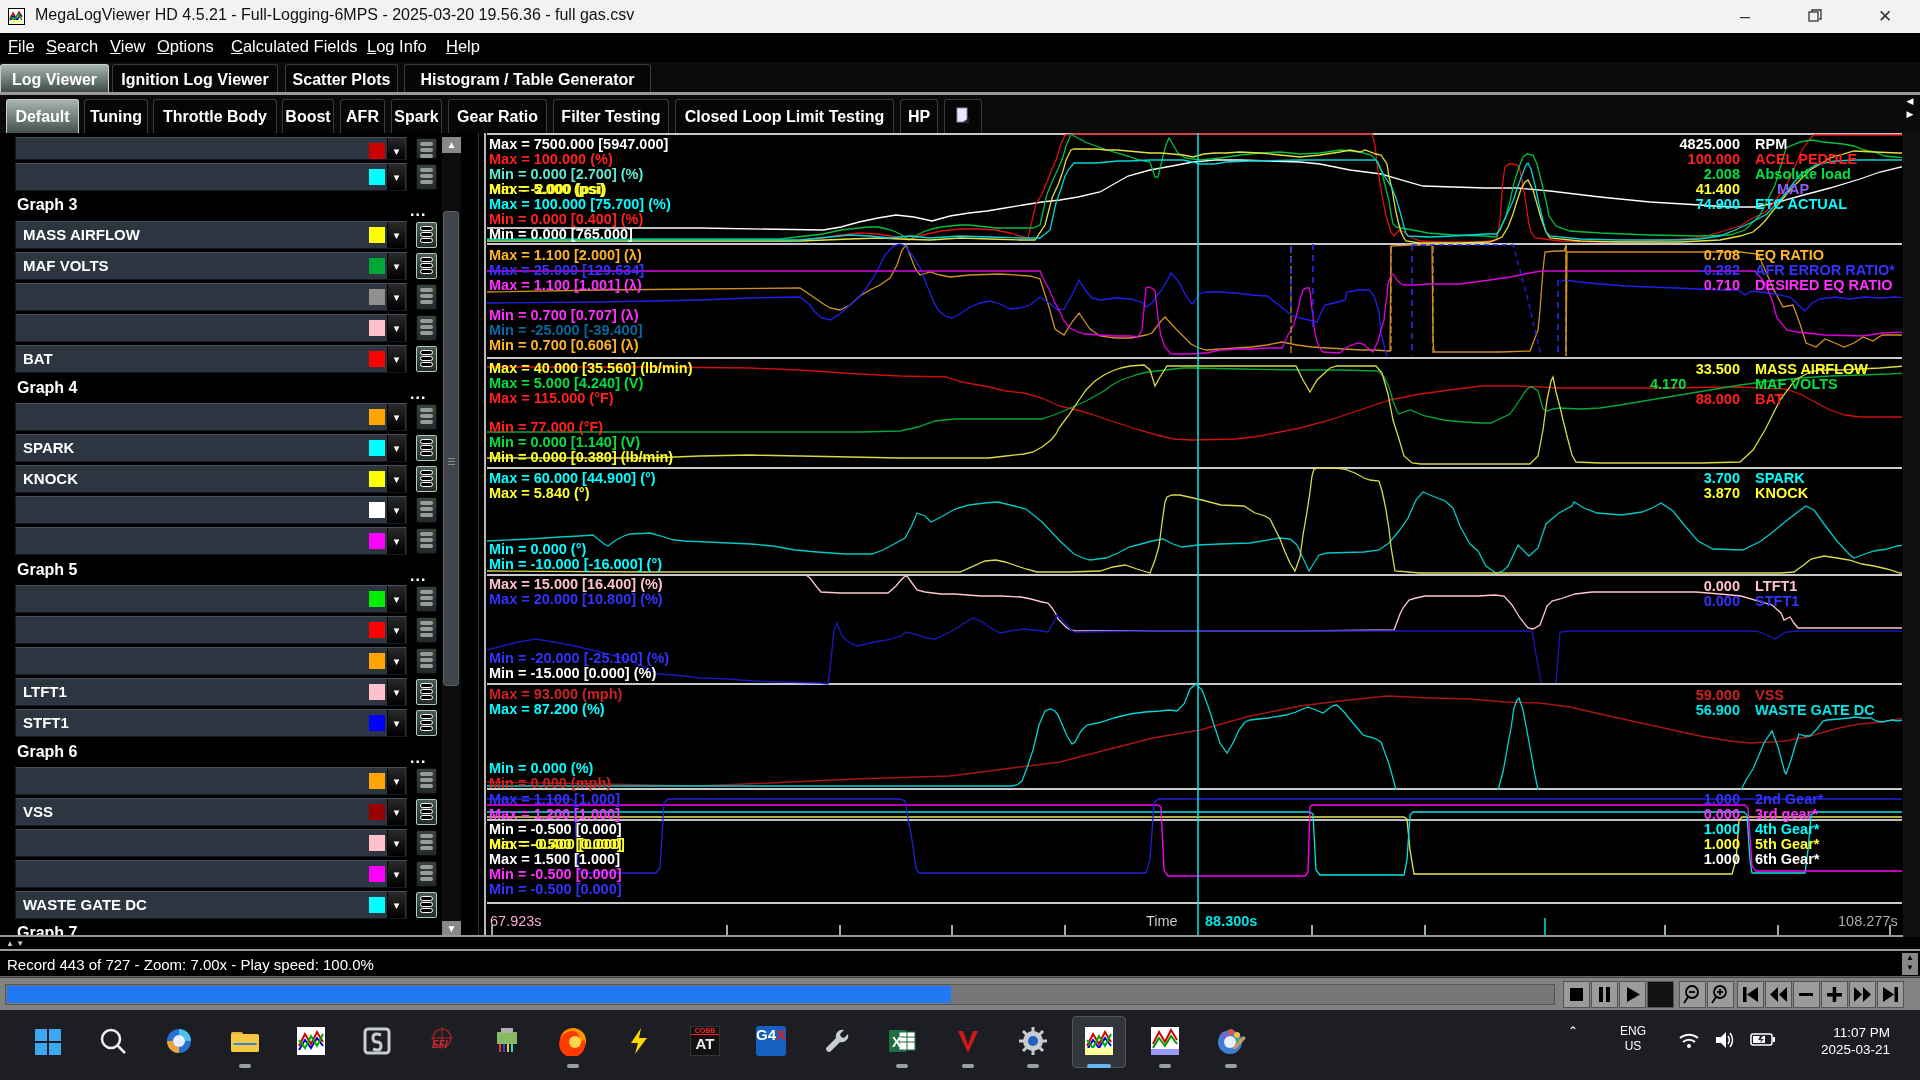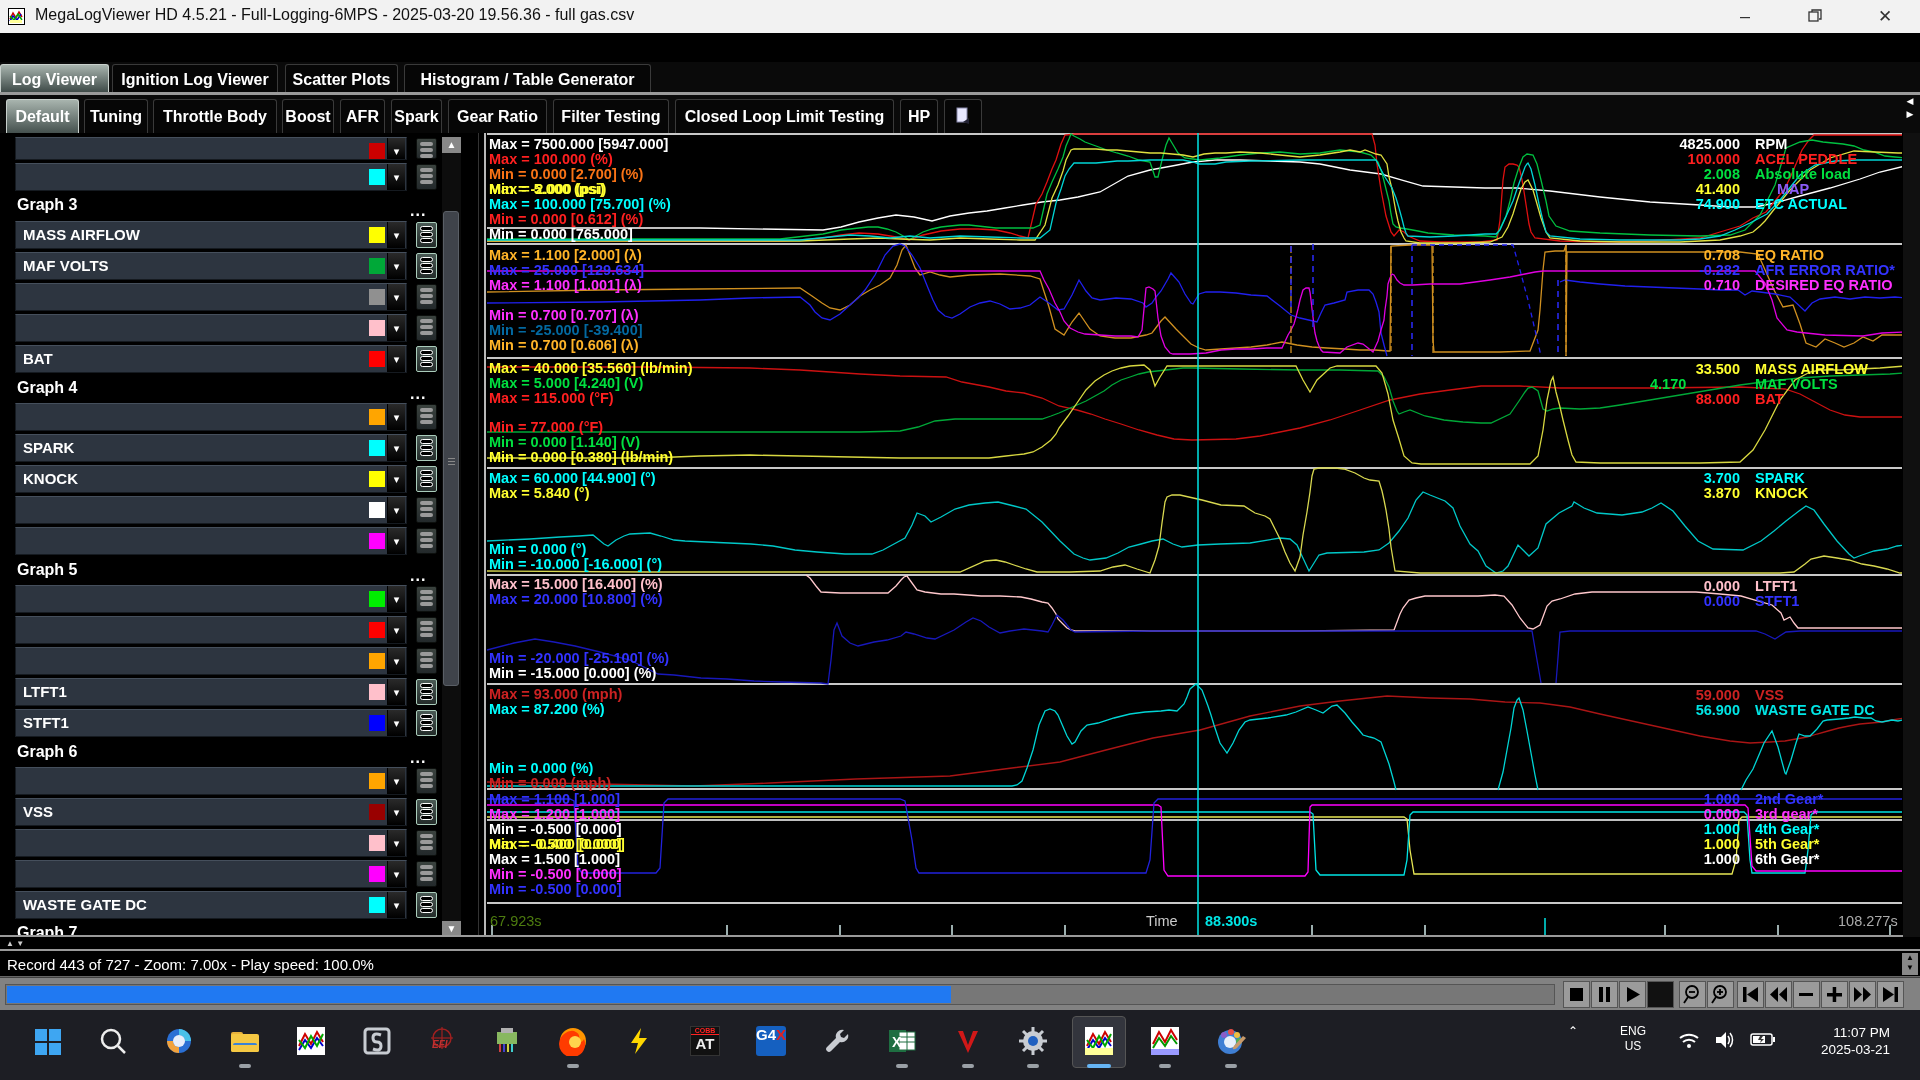--- a/index.html
+++ b/index.html
@@ -53,20 +53,29 @@
         </svg></div>
 <div id="titletext">MegaLogViewer HD 4.5.21 - Full-Logging-6MPS - 2025-03-20 19.56.36 - full gas.csv</div>
 <div class="wbtn" style="left:1722px;font-size:18px">–</div>
 <div class="wbtn" style="left:1792px"><svg width="14" height="14" style="margin-top:9px">
           <rect x="1" y="3" width="9" height="9" fill="none" stroke="#333" stroke-width="1.3"></rect>
           <path d="M4 3 v-2 h9 v9 h-2" fill="none" stroke="#333" stroke-width="1.3"></path>
         </svg></div>
 <div class="wbtn" style="left:1862px;font-size:17px">✕</div>
 </div>
 
+<div id="menubar">
+<div class="mitem" style="left:8px"><u>F</u>ile</div>
+<div class="mitem" style="left:46px"><u>S</u>earch</div>
+<div class="mitem" style="left:110px"><u>V</u>iew</div>
+<div class="mitem" style="left:157px"><u>O</u>ptions</div>
+<div class="mitem" style="left:231px"><u>C</u>alculated Fields</div>
+<div class="mitem" style="left:367px"><u>L</u>og Info</div>
+<div class="mitem" style="left:446px"><u>H</u>elp</div>
+</div>
 
 <div id="tabrow1">
 <div class="tab sel" style="left:0px;top:2px;width:109px;height:31px;line-height:30px">Log Viewer</div>
 <div class="tab" style="left:112px;top:2px;width:166px;height:31px;line-height:30px">Ignition Log Viewer</div>
 <div class="tab" style="left:285px;top:2px;width:113px;height:31px;line-height:30px">Scatter Plots</div>
 <div class="tab" style="left:404px;top:2px;width:247px;height:31px;line-height:30px">Histogram / Table Generator</div>
 </div>
 
 <div id="tabrow2">
 <div class="tab sel" style="left:6px;top:4px;width:73px;height:40px;line-height:33px">Default</div>
@@ -415,25 +424,25 @@
 <line x1="578" y1="792" x2="578" y2="802" stroke="#cfe8e8" stroke-width="1.5"></line>
 <line x1="825" y1="792" x2="825" y2="802" stroke="#cfe8e8" stroke-width="1.5"></line>
 <line x1="938" y1="792" x2="938" y2="802" stroke="#cfe8e8" stroke-width="1.5"></line>
 <line x1="1178" y1="792" x2="1178" y2="802" stroke="#cfe8e8" stroke-width="1.5"></line>
 <line x1="1291" y1="792" x2="1291" y2="802" stroke="#cfe8e8" stroke-width="1.5"></line>
 <line x1="1403" y1="792" x2="1403" y2="802" stroke="#cfe8e8" stroke-width="1.5"></line>
 <line x1="1058" y1="785" x2="1058" y2="802" stroke="#00e5e5" stroke-width="1.5"></line>
 </svg>
 <div class="ct" style="left:489px;top:136px;color:#ffffff">Max = 7500.000 [5947.000]</div>
 <div class="ct" style="left:489px;top:151px;color:#ff2020">Max = 100.000 (%)</div>
-<div class="ct" style="left:489px;top:166px;color:#f97316">Min = 0.000 [2.700] (%)</div>
+<div class="ct" style="left:489px;top:166px;color:#5eead4">Min = 0.000 [2.700] (%)</div>
 <div class="ct" style="left:489px;top:181px;color:#ffff30">Max = 5.000 (psi)</div>
 <div class="ct" style="left:489px;top:181px;color:#ffff30">Min = -2.000 (psi)</div>
 <div class="ct" style="left:489px;top:196px;color:#00ffff">Max = 100.000 [75.700] (%)</div>
-<div class="ct" style="left:489px;top:211px;color:#ff2020">Min = 0.000 [0.612] (%)</div>
+<div class="ct" style="left:489px;top:211px;color:#ff2020">Min = 0.000 [0.400] (%)</div>
 <div class="ct" style="left:489px;top:226px;color:#ffffff">Min = 0.000 [765.000]</div>
 <div class="ct" style="left:489px;top:247px;color:#ffb428">Max = 1.100 [2.000] (λ)</div>
 <div class="ct" style="left:489px;top:262px;color:#3333ff">Max = 25.000 [129.634]</div>
 <div class="ct" style="left:489px;top:277px;color:#ff30ff">Max = 1.100 [1.001] (λ)</div>
 <div class="ct" style="left:489px;top:307px;color:#ff30ff">Min = 0.700 [0.707] (λ)</div>
 <div class="ct" style="left:489px;top:322px;color:#0369a1">Min = -25.000 [-39.400]</div>
 <div class="ct" style="left:489px;top:337px;color:#ffb428">Min = 0.700 [0.606] (λ)</div>
 <div class="ct" style="left:489px;top:360px;color:#ffff30">Max = 40.000 [35.560] (lb/min)</div>
 <div class="ct" style="left:489px;top:375px;color:#00e040">Max = 5.000 [4.240] (V)</div>
 <div class="ct" style="left:489px;top:390px;color:#ff2020">Max = 115.000 (°F)</div>
@@ -497,21 +506,21 @@
 <div class="ct" style="left:1650px;top:791px;width:90px;text-align:right;color:#3333ff">1.000</div>
 <div class="ct" style="left:1755px;top:791px;color:#3333ff">2nd Gear*</div>
 <div class="ct" style="left:1650px;top:806px;width:90px;text-align:right;color:#ff30ff">0.000</div>
 <div class="ct" style="left:1755px;top:806px;color:#ff30ff">3rd gear*</div>
 <div class="ct" style="left:1650px;top:821px;width:90px;text-align:right;color:#00ffff">1.000</div>
 <div class="ct" style="left:1755px;top:821px;color:#00ffff">4th Gear*</div>
 <div class="ct" style="left:1650px;top:836px;width:90px;text-align:right;color:#ffff30">1.000</div>
 <div class="ct" style="left:1755px;top:836px;color:#ffff30">5th Gear*</div>
 <div class="ct" style="left:1650px;top:851px;width:90px;text-align:right;color:#ffffff">1.000</div>
 <div class="ct" style="left:1755px;top:851px;color:#ffffff">6th Gear*</div>
-<div class="ct" style="left:490px;top:913px;color:#4d7c0f;font-weight:normal">67.923s</div>
+<div class="ct" style="left:490px;top:913px;color:#f9a8d4;font-weight:normal">67.923s</div>
 <div class="ct" style="left:1146px;top:913px;color:#cccccc;font-weight:normal">Time</div>
 <div class="ct" style="left:1205px;top:913px;color:#00e5e5">88.300s</div>
 <div class="ct" style="left:1838px;top:913px;color:#aaaaaa;font-weight:normal">108.277s</div>
 <div style="position:absolute;left:1903px;top:133px;width:17px;height:807px;background:#101010">
 </div>
 <div style="position:absolute;left:1903px;top:96px;width:14px;height:10px;color:#fff;font-size:9px;line-height:10px;text-align:center">◀</div>
 <div style="position:absolute;left:1903px;top:109px;width:14px;height:10px;color:#fff;font-size:9px;line-height:10px;text-align:center">▶</div>
 
 <div id="hstrip">
 <div style="position:absolute;left:6px;top:2px;color:#ccc;font-size:8px">▲&nbsp;▼</div>

